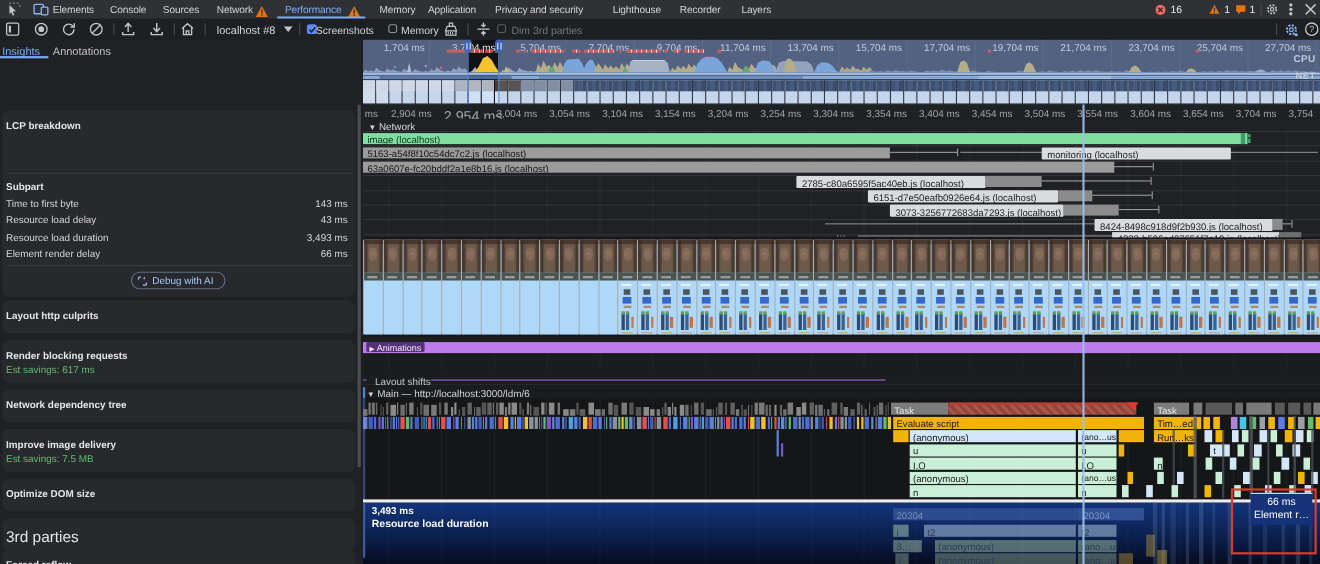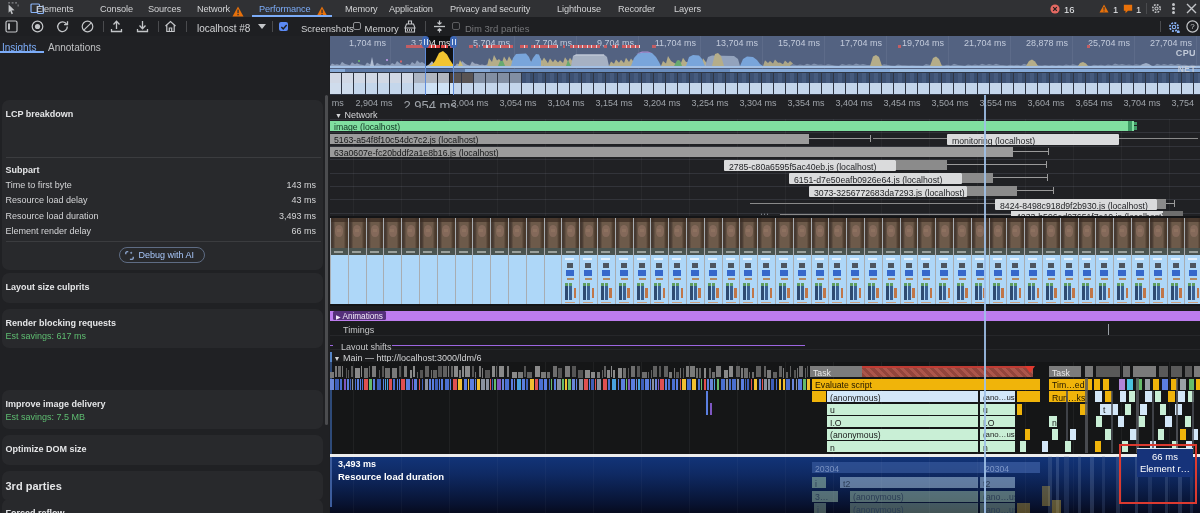--- a/index.html
+++ b/index.html
@@ -9,21 +9,21 @@
 
 <div class="a" style="left:0;top:0;width:1200px;height:17px;background:#303134">
 <svg class="a" style="left:6px;top:2px" width="13" height="13" viewBox="0 0 15 15">
 <path d="M2.5 1 h2.2 M6.5 1 h2.2 M10.5 1 h2.2 M14 3 v2.2" stroke="#84868a" fill="none" stroke-width="1.2"></path>
 <path d="M3 3 L9.8 9.6 L6.4 9.8 L8.1 13.3 L6.4 14 L4.9 10.5 L3 12.4 Z" fill="#c3c5c8"></path>
       </svg>
 <svg class="a" style="left:30px;top:2px" width="15" height="13" viewBox="0 0 15 13">
 <rect x="1" y="2" width="8.5" height="8.5" rx="1" stroke="#8ab4f8" fill="none" stroke-width="1.2"></rect>
 <rect x="7.5" y="4.5" width="6" height="7" rx="1" stroke="#8ab4f8" fill="#303134" stroke-width="1.2"></rect>
       </svg>
-<div class="a" style="left:36px;top:3.5px;font-size:9.2px;letter-spacing:-0.1px;color:#d2d3d5">Elements</div>
+<div class="a" style="left:48px;top:3.5px;font-size:9.2px;letter-spacing:-0.1px;color:#d2d3d5">Elements</div>
 <div class="a" style="left:100px;top:3.5px;font-size:9.2px;letter-spacing:-0.1px;color:#d2d3d5">Console</div>
 <div class="a" style="left:148px;top:3.5px;font-size:9.2px;letter-spacing:-0.1px;color:#d2d3d5">Sources</div>
 <div class="a" style="left:197px;top:3.5px;font-size:9.2px;letter-spacing:-0.1px;color:#d2d3d5">Network</div>
 <div class="a" style="left:232px;top:3px;width:11px;height:10px"><svg width="12" height="11" viewBox="0 0 12 11">
           <path d="M6 0.5 L11.5 10.5 H0.5 Z" fill="#e8710a"></path>
           <rect x="5.4" y="3.6" width="1.3" height="3.6" fill="#303134"></rect>
           <rect x="5.4" y="8" width="1.3" height="1.3" fill="#303134"></rect>
         </svg></div>
 <div class="a" style="left:259px;top:3.5px;font-size:9.2px;letter-spacing:-0.1px;color:#7cacf8">Performance</div>
 <div class="a" style="left:316px;top:3px;width:11px;height:10px"><svg width="12" height="11" viewBox="0 0 12 11">
@@ -96,21 +96,21 @@
         <path d="M1.5 6 L6.5 1.5 L11.5 6 M2.8 5.2 V11.5 h7.4 V5.2 M5.3 11.5 V8 h2.4 v3.5" stroke="#c3c5c8" fill="none" stroke-width="1.2"></path>
       </svg>
 <div class="a" style="left:186px;top:4px;width:1px;height:11px;background:#4a4b4e"></div>
 <div class="a" style="left:197px;top:6px;font-size:10px;color:#d2d3d5">localhost #8</div>
 <div class="a" style="left:258px;top:7px;width:0;height:0;border-left:4px solid transparent;border-right:4px solid transparent;border-top:5px solid #c3c5c8"></div>
 <div class="a" style="left:272px;top:4px;width:1px;height:11px;background:#4a4b4e"></div>
 <div class="a" style="left:279px;top:5px;width:9px;height:9px;background:#5b8af5;border-radius:2px"></div>
 <svg class="a" style="left:280px;top:6px" width="8" height="8" viewBox="0 0 9 9">
         <path d="M1.5 4.5 L3.6 6.6 L7.5 2.2" stroke="#1e1f22" fill="none" stroke-width="1.6"></path>
       </svg>
-<div class="a" style="left:301px;top:6px;font-size:9.5px;color:#d2d3d5">Screenshots</div>
+<div class="a" style="left:287px;top:6px;font-size:9.5px;color:#d2d3d5">Screenshots</div>
 <div class="a" style="left:352.5px;top:5px;width:8px;height:8px;border:1.2px solid #909194;border-radius:2px"></div>
 <div class="a" style="left:364.5px;top:6px;font-size:9.5px;color:#d2d3d5">Memory</div>
 <svg class="a" style="left:404px;top:3px" width="12" height="13" viewBox="0 0 12 13">
         <path d="M4.5 1 h3 v3 h-3 Z M2.5 4 h7 l1.5 4 h-10 Z M1.5 8 h9 v4 h-9 Z" stroke="#c3c5c8" fill="none" stroke-width="1.1"></path>
         <path d="M3.5 9 v2 M5.5 9 v2 M7.5 9 v2" stroke="#c3c5c8" stroke-width="0.9"></path>
       </svg>
 <div class="a" style="left:425px;top:4px;width:1px;height:11px;background:#4a4b4e"></div>
 <svg class="a" style="left:433px;top:3px" width="13" height="13" viewBox="0 0 13 13">
         <path d="M1 6.5 h11" stroke="#c3c5c8" stroke-width="1.3"></path>
         <path d="M6.5 0.5 v3.5 M4.5 2.5 L6.5 4.3 L8.5 2.5" stroke="#c3c5c8" fill="none" stroke-width="1.2"></path>
@@ -147,35 +147,38 @@
 <div class="a" style="left:0px;top:126.0px;width:314px;text-align:right;font-size:9px;color:#d4d5d7">66 ms</div>
 <div class="a" style="left:3.5px;top:140.5px;width:315px;height:1px;background:#3b3c3f"></div>
 <div class="a" style="left:117px;top:147px;width:86px;height:15.5px;border:1px solid #5e6c84;border-radius:8px;"></div>
 <svg class="a" style="left:123px;top:150.5px" width="9" height="9" viewBox="0 0 11 11">
           <path d="M1 4 V2.2 a1.2 1.2 0 0 1 1.2-1.2 H4 M10 7 v1.8 a1.2 1.2 0 0 1 -1.2 1.2 H6" stroke="#a8c7fa" fill="none" stroke-width="1.3"></path>
           <path d="M7.5 0.5 l0.5 1.3 1.3 0.5 -1.3 0.5 -0.5 1.3 -0.5 -1.3 -1.3 -0.5 1.3 -0.5 Z" fill="#a8c7fa"></path>
         </svg>
 <div class="a" style="left:136.5px;top:150px;font-size:9px;color:#a8c7fa">Debug with AI</div>
 </div>
 <div class="a" style="left:2px;top:237px;width:321px;height:30px;background:#28292c;border-radius:7px">
-<div class="a" style="left:3.5px;top:9px;font-size:9px;font-weight:bold;color:#e4e5e7">Layout size culprits</div>
+<div class="a" style="left:3.5px;top:9px;font-size:9px;font-weight:bold;color:#e4e5e7">Layout http culprits</div>
 </div>
 <div class="a" style="left:2px;top:273px;width:321px;height:39px;background:#28292c;border-radius:7px">
 <div class="a" style="left:3.5px;top:9px;font-size:9px;font-weight:bold;color:#e4e5e7">Render blocking requests</div>
 <div class="a" style="left:3.5px;top:22px;font-size:9px;color:#5fbe72">Est savings: 617 ms</div>
 </div>
+<div class="a" style="left:2px;top:318px;width:321px;height:30px;background:#28292c;border-radius:7px">
+<div class="a" style="left:3.5px;top:9px;font-size:9px;font-weight:bold;color:#e4e5e7">Network dependency tree</div>
+</div>
 <div class="a" style="left:2px;top:354px;width:321px;height:39px;background:#28292c;border-radius:7px">
 <div class="a" style="left:3.5px;top:9px;font-size:9px;font-weight:bold;color:#e4e5e7">Improve image delivery</div>
 <div class="a" style="left:3.5px;top:22px;font-size:9px;color:#5fbe72">Est savings: 7.5 MB</div>
 </div>
 <div class="a" style="left:2px;top:399px;width:321px;height:30px;background:#28292c;border-radius:7px">
 <div class="a" style="left:3.5px;top:9px;font-size:9px;font-weight:bold;color:#e4e5e7">Optimize DOM size</div>
 </div>
 <div class="a" style="left:2px;top:435px;width:321px;height:30px;background:#28292c;border-radius:7px">
-<div class="a" style="left:3.5px;top:9px;font-size:11px;font-weight:bold;color:#e4e5e7">3rd parties</div>
+<div class="a" style="left:3.5px;top:9px;font-size:14px;font-weight:normal;color:#e4e5e7">3rd parties</div>
 </div>
 <div class="a" style="left:2px;top:463px;width:321px;height:24px;background:#28292c;border-radius:7px">
 <div class="a" style="left:3.5px;top:9px;font-size:9px;font-weight:bold;color:#e4e5e7">Forced reflow</div>
 </div>
 <div class="a" style="left:324.5px;top:59px;width:3px;height:330px;background:#4b4c4f;border-radius:2px"></div>
 </div>
 <div class="a" style="left:330px;top:36px;width:870px;height:477px;background:#1b1c1e;overflow:hidden">
 <div class="a" style="left:0;top:0;width:870px;height:59px;background:#3e4d6e">
 <div class="a" style="left:-12px;top:2px;width:68px;text-align:right;font-size:9px;color:#ccd3e0">1,704 ms</div>
 <div class="a" style="left:60px;top:0;width:1px;height:59px;background:rgba(255,255,255,0.07)"></div>
@@ -192,21 +195,21 @@
 <div class="a" style="left:360px;top:2px;width:68px;text-align:right;font-size:9px;color:#ccd3e0">13,704 ms</div>
 <div class="a" style="left:432px;top:0;width:1px;height:59px;background:rgba(255,255,255,0.07)"></div>
 <div class="a" style="left:422px;top:2px;width:68px;text-align:right;font-size:9px;color:#ccd3e0">15,704 ms</div>
 <div class="a" style="left:494px;top:0;width:1px;height:59px;background:rgba(255,255,255,0.07)"></div>
 <div class="a" style="left:484px;top:2px;width:68px;text-align:right;font-size:9px;color:#ccd3e0">17,704 ms</div>
 <div class="a" style="left:556px;top:0;width:1px;height:59px;background:rgba(255,255,255,0.07)"></div>
 <div class="a" style="left:546px;top:2px;width:68px;text-align:right;font-size:9px;color:#ccd3e0">19,704 ms</div>
 <div class="a" style="left:618px;top:0;width:1px;height:59px;background:rgba(255,255,255,0.07)"></div>
 <div class="a" style="left:608px;top:2px;width:68px;text-align:right;font-size:9px;color:#ccd3e0">21,704 ms</div>
 <div class="a" style="left:680px;top:0;width:1px;height:59px;background:rgba(255,255,255,0.07)"></div>
-<div class="a" style="left:670px;top:2px;width:68px;text-align:right;font-size:9px;color:#ccd3e0">28,878 ms</div>
+<div class="a" style="left:670px;top:2px;width:68px;text-align:right;font-size:9px;color:#ccd3e0">23,704 ms</div>
 <div class="a" style="left:742px;top:0;width:1px;height:59px;background:rgba(255,255,255,0.07)"></div>
 <div class="a" style="left:732px;top:2px;width:68px;text-align:right;font-size:9px;color:#ccd3e0">25,704 ms</div>
 <div class="a" style="left:804px;top:0;width:1px;height:59px;background:rgba(255,255,255,0.07)"></div>
 <div class="a" style="left:794px;top:2px;width:68px;text-align:right;font-size:9px;color:#ccd3e0">27,704 ms</div>
 <div class="a" style="left:866px;top:0;width:1px;height:59px;background:rgba(255,255,255,0.07)"></div>
 <div class="a" style="left:95px;top:0;width:29px;height:30px;background:#111214"></div>
 <div class="a" style="left:96px;top:2px;font-size:9px;color:#e8e8e8">04 ms</div>
 <div class="a" style="left:76px;top:8.5px;width:18px;height:3.2px;background:#cc4848"></div>
 <div class="a" style="left:97px;top:8.5px;width:13px;height:3.2px;background:repeating-linear-gradient(90deg,#dc4442 0 3.5px,#f0e6e6 3.5px 4.5px)"></div>
 <div class="a" style="left:111px;top:8.5px;width:7px;height:3.2px;background:repeating-linear-gradient(90deg,#dc4442 0 3.5px,#f0e6e6 3.5px 4.5px)"></div>
@@ -1288,24 +1291,20 @@
 <div class="a" style="left:7px;top:65px;width:3.2px;height:2.5px;background:#5f9e60"></div>
 <div class="a" style="left:11.5px;top:70px;width:2.6px;height:10px;background:#c07648"></div>
 <div class="a" style="left:3px;top:84px;width:10px;height:1.3px;background:#d98a4a;opacity:0.7"></div>
 </div>
 </div>
 <div class="a" style="left:0;top:270px;width:870px;height:16px;background:#1c1d1f">
 <div class="a" style="left:0;top:5px;width:870px;height:9.5px;background:#bd7cee"></div>
 <div class="a" style="left:3px;top:5.2px;width:53px;height:9px;background:#55307a;border-radius:1.5px"></div>
 <div class="a" style="left:6px;top:5.5px;font-size:8.2px;color:#f2eaf8"><span style="font-size:6px">▶</span> Animations</div>
 </div>
-<div class="a" style="left:0;top:286px;width:870px;height:14px;background:#1b1c1e;border-bottom:1px solid #26272a">
-        <div class="a" style="left:13px;top:3px;font-size:9px;color:#c6c7c9">Timings</div>
-        <div class="a" style="left:778px;top:2px;width:1px;height:11px;background:#9aa0a6"></div>
-      </div>
 <div class="a" style="left:0;top:300px;width:870px;height:14px;background:#1b1c1e;border-bottom:1px solid #26272a">
         <div class="a" style="left:11px;top:5.5px;font-size:9px;color:#c6c7c9">Layout shifts</div>
         <div class="a" style="left:61.5px;top:8.5px;width:413px;height:1.8px;background:#9d66e0"></div>
         <div class="a" style="left:-1px;top:8.5px;width:4px;height:1.8px;background:#9d66e0"></div>
       </div>
 <div class="a" style="left:0;top:314px;width:870px;height:12px;background:#1b1c1e">
         <div class="a" style="left:3.6px;top:3px;font-size:9px;color:#d2d3d5"><span style="font-size:7px">▼</span> Main — http://localhost:3000/ldm/6</div>
         <div class="a" style="left:0;top:2px;width:2px;height:10px;background:#5585c8"></div>
       </div>
 <div class="a" style="left:0;top:326px;width:870px;height:93px;background:#151617">

